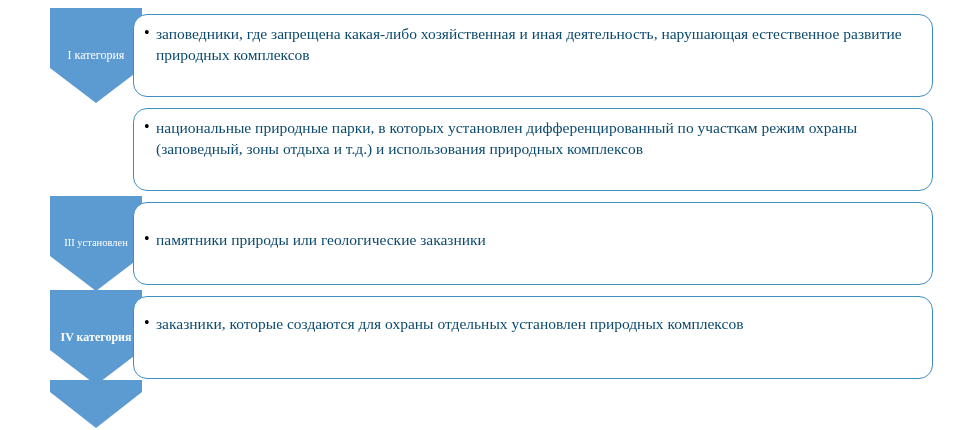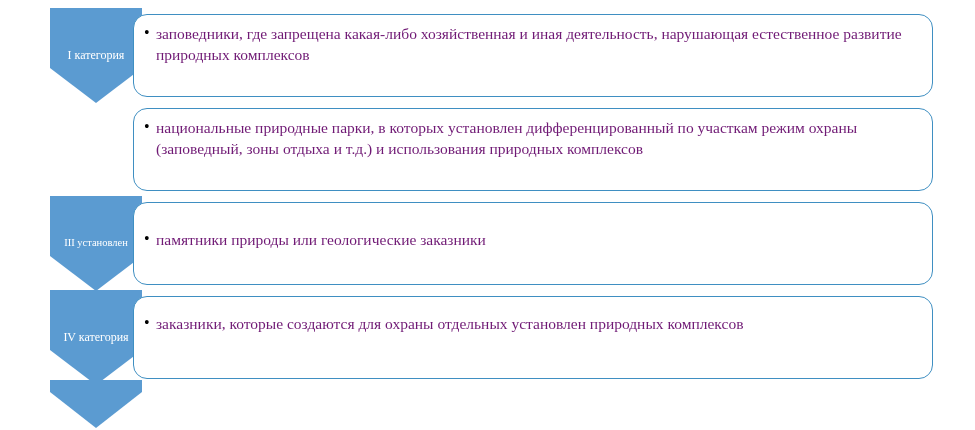--- a/index.html
+++ b/index.html
@@ -82,21 +82,21 @@
     width: 12px;
     font-size: 16px;
     line-height: 20px;
     color: #000000;
     text-align: left;
   }
   .bullet-text {
     flex: 1 1 auto;
     font-size: 15.5px;
     line-height: 21px;
-    color: #701a75;
+    color: #0c4a6e;
     text-align: left;
     font-family: "Liberation Serif", serif;
   }
   
   #tail-arrow {
     position: absolute;
     left: 50px;
     top: 380px;
     width: 92px;
     height: 48px;
@@ -144,21 +144,21 @@
         <span class="bullet-text">памятники природы или геологические заказники</span>
       </div>
     </div>
   </div>
 
   <div class="row" style="top:290px;">
     <div class="chevron">
       <svg class="shape" viewBox="0 0 92 95" preserveAspectRatio="none">
         <polygon points="0,0 92,0 92,60 46,95 0,60" fill="#5b9bd1"></polygon>
       </svg>
-      <div class="label" style="white-space:normal;">IV категория</div>
+      <div class="label" style="white-space:normal;font-weight:bold;">IV категория</div>
     </div>
     <div class="textbox">
       <div class="bullet-wrap" style="top:16px;">
         <span class="bullet-dot">•</span>
         <span class="bullet-text">заказники, которые создаются для охраны отдельных установлен природных комплексов</span>
       </div>
     </div>
   </div>
 
   <svg id="tail-arrow" viewBox="0 0 92 48" preserveAspectRatio="none">

